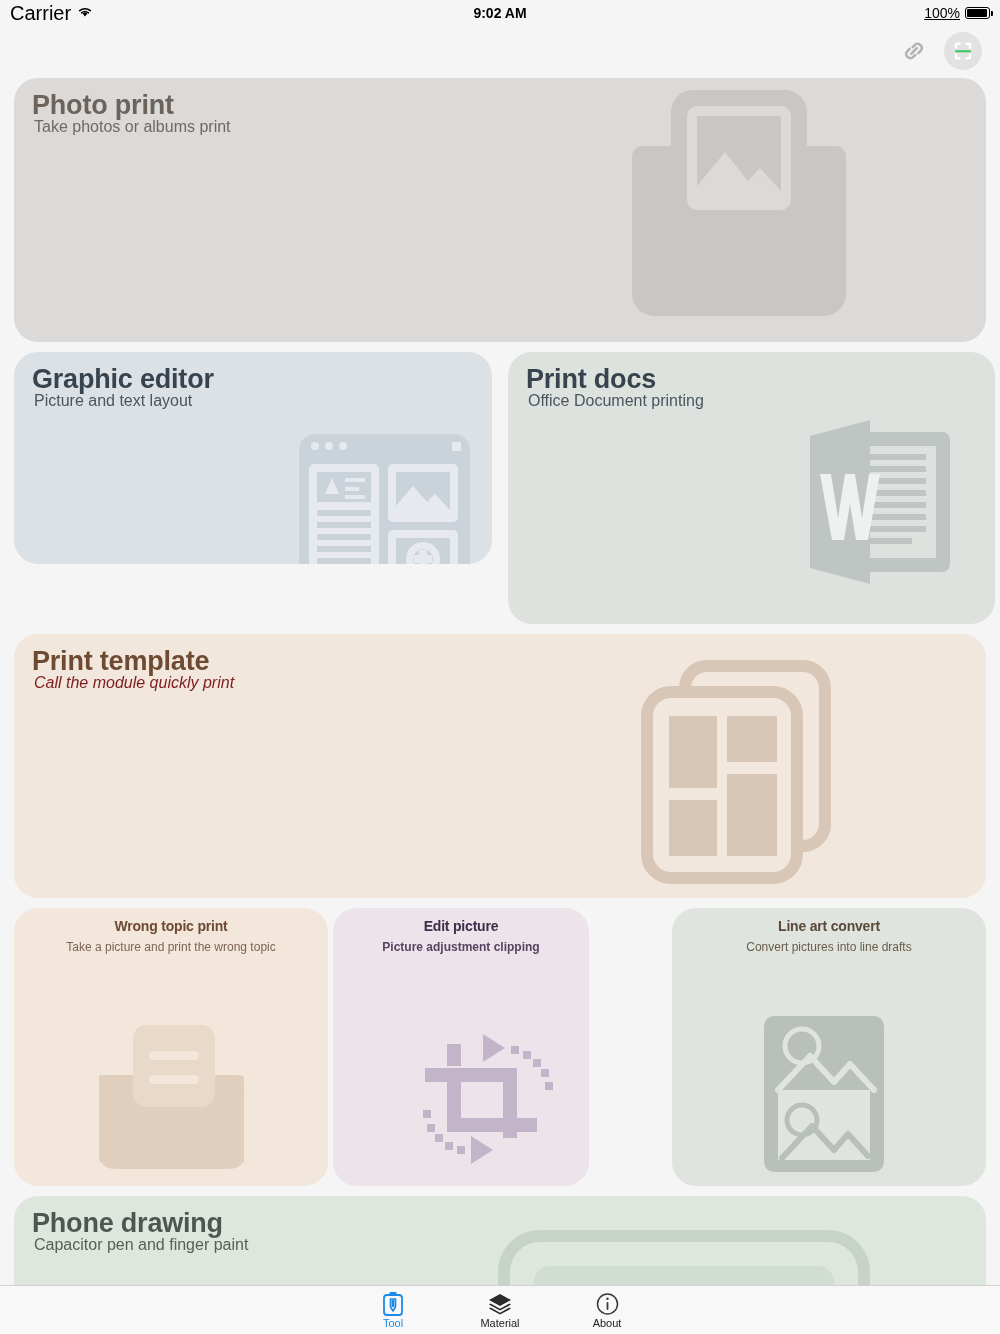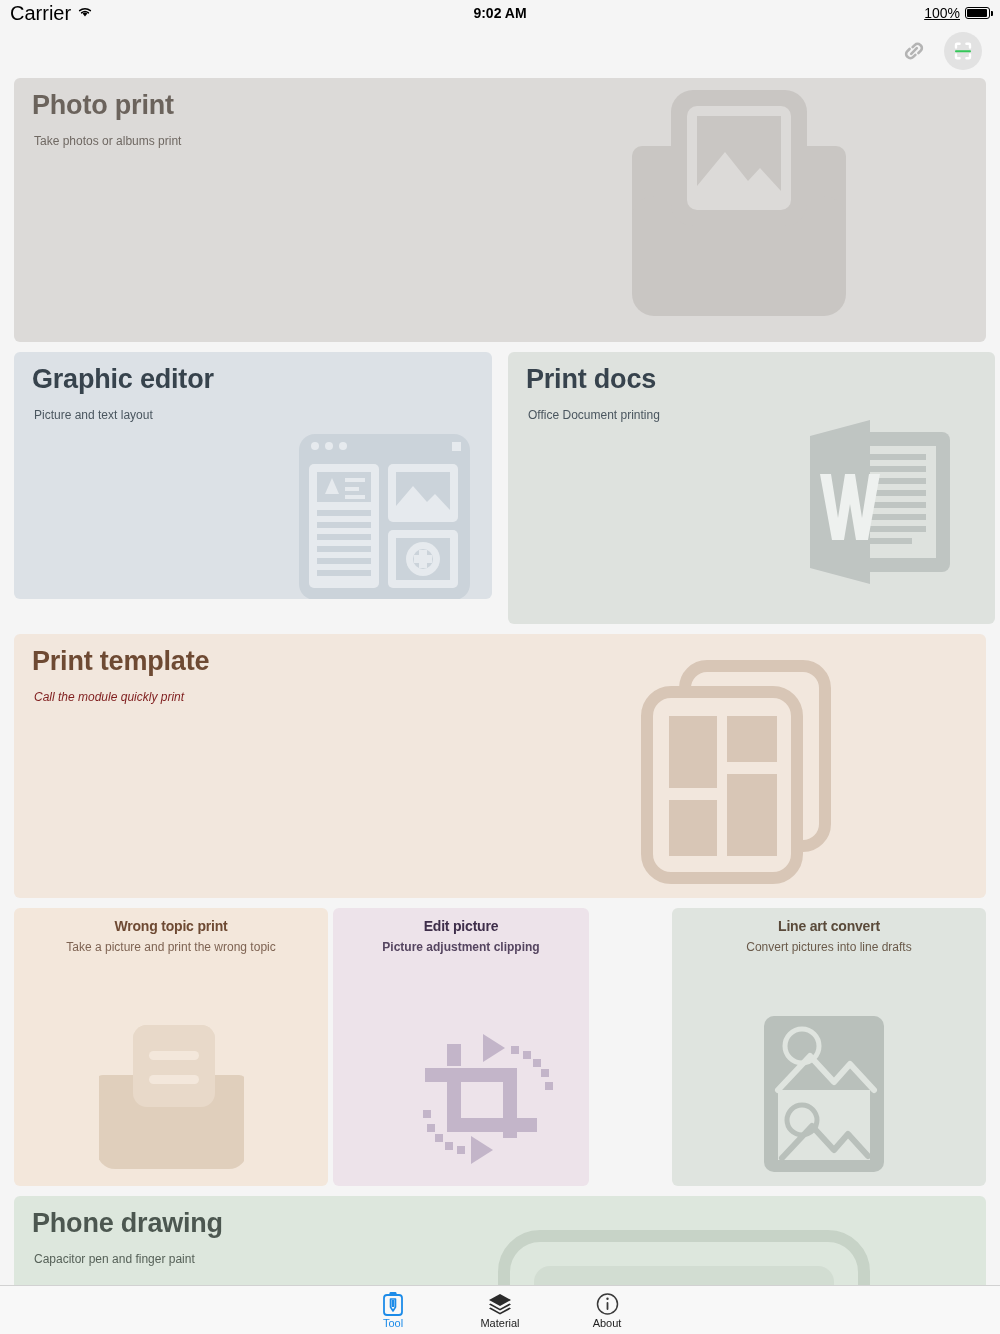--- a/index.html
+++ b/index.html
@@ -32,28 +32,28 @@
 
   
   .topbar { position: absolute; top: 28px; right: 18px; height: 46px; display: flex; align-items: center; gap: 12px; }
   .icon-btn { width: 36px; height: 36px; display: flex; align-items: center; justify-content: center; }
   .scan-btn { width: 38px; height: 38px; border-radius: 50%; background: #E2E2E2; display: flex; align-items: center; justify-content: center; }
 
   
   .content { position: absolute; top: 70px; left: 0; width: 1000px; height: 1215px; }
 
   .card {
-    position: absolute; border-radius: 6px; overflow: hidden;
+    position: absolute; border-radius: 24px; overflow: hidden;
   }
   .card .title { position: absolute; font-weight: bold; letter-spacing: -0.2px; }
   .card .subtitle { position: absolute; }
 
   
   .big .title { left: 18px; top: 12px; font-size: 27px; }
-  .big .subtitle { left: 20px; top: 56px; font-size: 12px; }
+  .big .subtitle { left: 20px; top: 40px; font-size: 16px; }
 
   
   .small .title { left: 0; right: 0; top: 10px; text-align: center; font-size: 14px; }
   .small .subtitle { left: 0; right: 0; top: 32px; text-align: center; font-size: 12px; }
 
   .art { position: absolute; }
 
   
   .tabbar {
     position: absolute; bottom: 0; left: 0; width: 1000px; height: 49px;
@@ -125,21 +125,21 @@
           <path d="M212 60 h-38 v110 h38 a10 10 0 0 0 10 -10 V70 a10 10 0 0 0 -10 -10 Z" fill="#C9C6C3"></path>
           <rect x="8" y="110" width="214" height="120" rx="22" fill="#C9C6C3"></rect>
           <rect x="47" y="4" width="136" height="136" rx="22" fill="#C9C6C3"></rect>
           <rect x="63" y="20" width="104" height="104" rx="10" fill="#DCDAD8"></rect>
           <rect x="73" y="30" width="84" height="84" fill="#C9C6C3"></rect>
           <path d="M73 100 L101 66 L124 95 L136 82 L157 105 v9 H73 Z" fill="#DCDAD8"></path>
         </svg>
       </div>
     </div>
 
-    <div class="card big" style="left:14px; top:282px; width:478px; height:247px; background:#DCE1E6;">
+    <div class="card big" style="left:14px; top:282px; width:478px; height:212px; background:#DCE1E6;">
       <div class="title" style="color:#37434D;">Graphic editor</div>
       <div class="subtitle" style="color:#4A565F;">Picture and text layout</div>
       <div class="art" style="left:283px; top:80px;">
         <svg width="175" height="170" viewBox="0 0 175 170">
           <rect x="2" y="2" width="171" height="166" rx="16" fill="#CBD3DA"></rect>
           <circle cx="18" cy="14" r="4" fill="#E6EAEE"></circle>
             <circle cx="32" cy="14" r="4" fill="#E6EAEE"></circle>
             <circle cx="46" cy="14" r="4" fill="#E6EAEE"></circle>
           <rect x="155" y="10" width="9" height="9" fill="#E6EAEE"></rect>
           <rect x="12" y="32" width="70" height="124" rx="5" fill="#E6EAEE"></rect>

